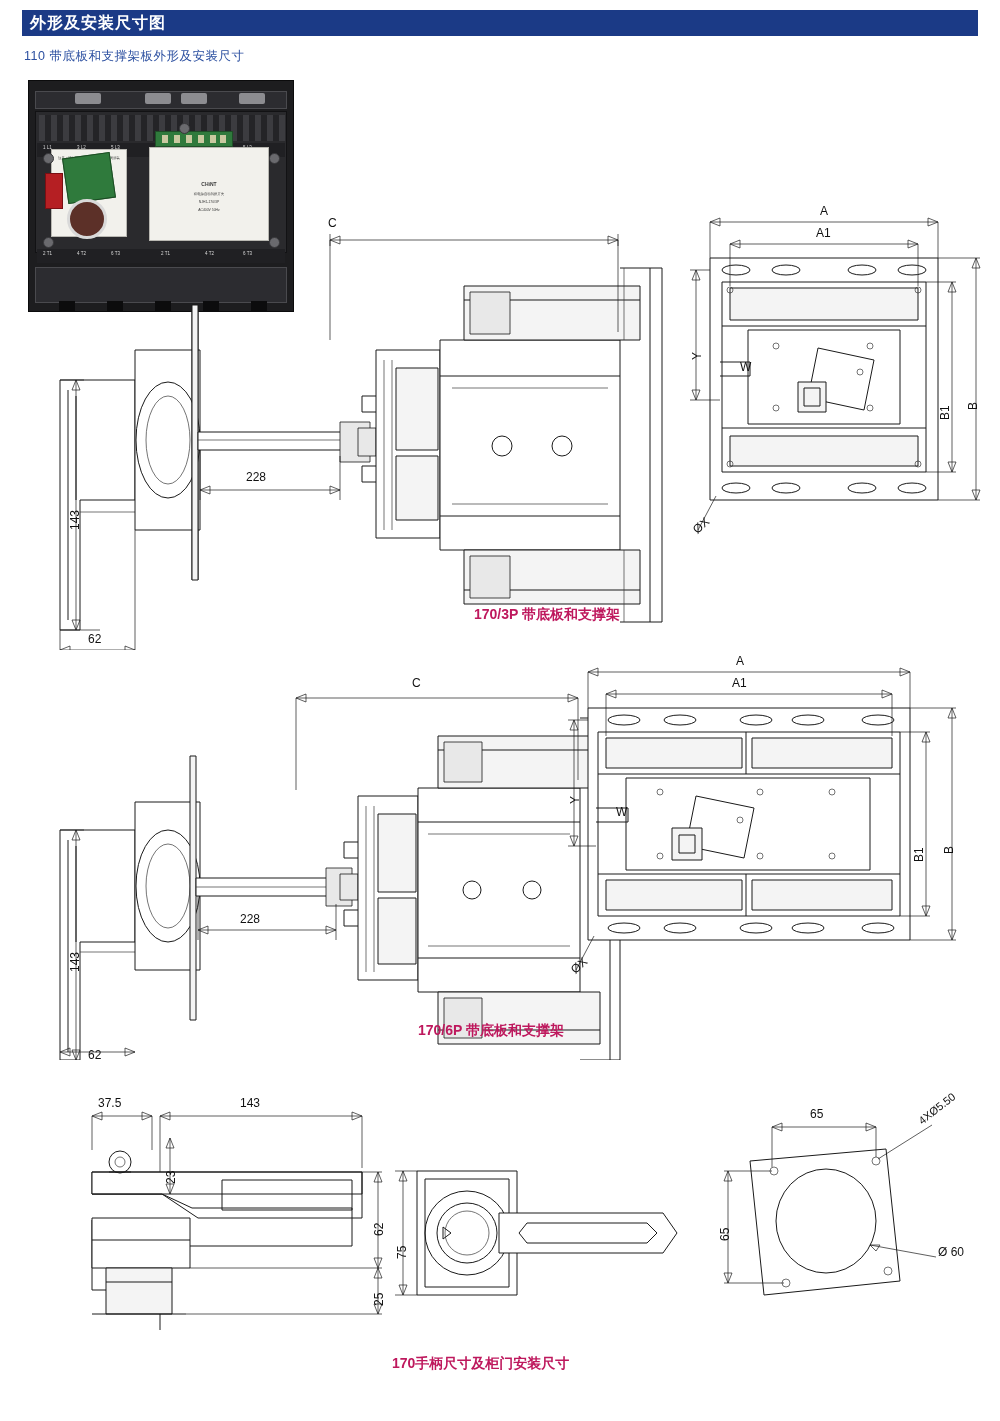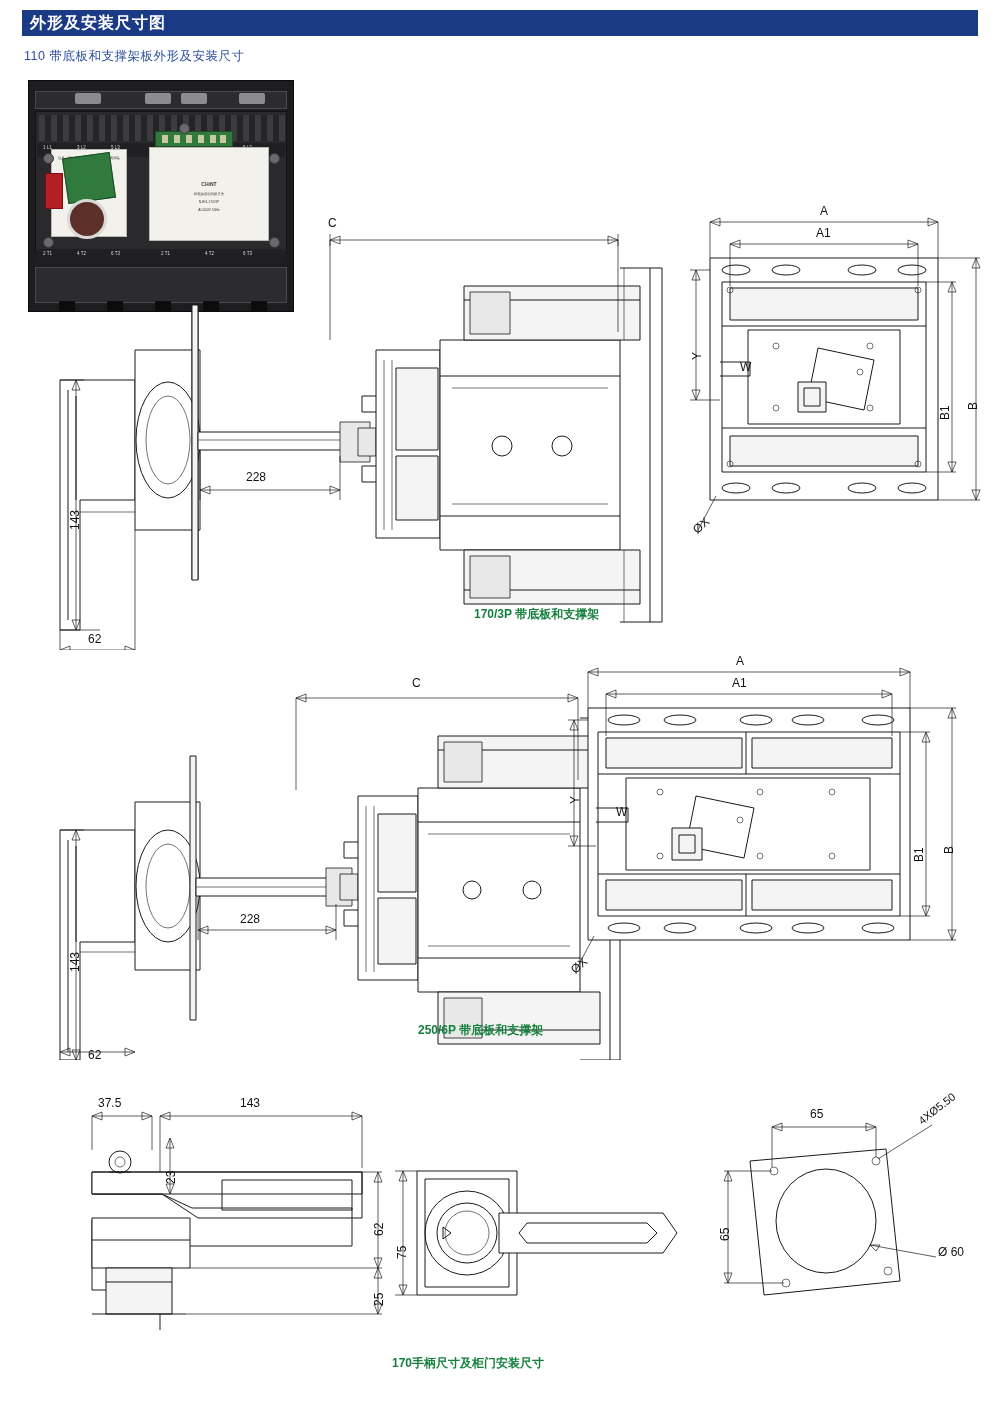--- a/index.html
+++ b/index.html
@@ -50,23 +50,23 @@
     color: #2b4fa0;
     letter-spacing: 0.5px;
   }
 
   
   .fig {
     position: absolute;
   }
   .caption {
     position: absolute;
-    font-size: 12px;
+    font-size: 14px;
     font-weight: bold;
-    color: #15803d;
+    color: #be185d;
     white-space: nowrap;
   }
   .dim {
     position: absolute;
     font-size: 12px;
     color: #111;
     white-space: nowrap;
   }
   .dim.vert {
     transform: rotate(-90deg);
@@ -554,21 +554,21 @@
     </svg>
     <div class="dim" style="left:176px; top:4px;">A</div>
     <div class="dim" style="left:172px; top:26px;">A1</div>
     <div class="dim vert" style="left:352px; top:212px;">B1</div>
     <div class="dim vert" style="left:382px; top:204px;">B</div>
     <div class="dim vert" style="left:8px; top:154px;">Y</div>
     <div class="dim" style="left:56px; top:155px;">W</div>
     <div class="dim" style="left:8px; top:316px; transform:rotate(-42deg); transform-origin:left top;">ØX</div>
   </div>
 
-  <div class="caption" style="left:418px; top:1022px;">250/6P 带底板和支撑架</div>
+  <div class="caption" style="left:418px; top:1022px;">170/6P 带底板和支撑架</div>
 
   <div class="fig" style="left:62px; top:1090px; width:340px; height:240px;">
     <svg width="340" height="240" viewBox="0 0 340 240">
 
       <path class="fill-w" d="M30 82 L30 104 L100 104 L130 118 L290 118 L290 156 L120 156 L30 130 L30 200 L98 200 L98 240"></path>
       <path class="fill-w" d="M30 82 L300 82 L300 104 L30 104 Z" fill="none"></path>
       <path class="ln" d="M30 82 L300 82"></path>
       <path class="ln" d="M30 104 L100 104"></path>
       <path class="ln" d="M100 104 L136 128"></path>
       <path class="ln" d="M136 128 L300 128"></path>

